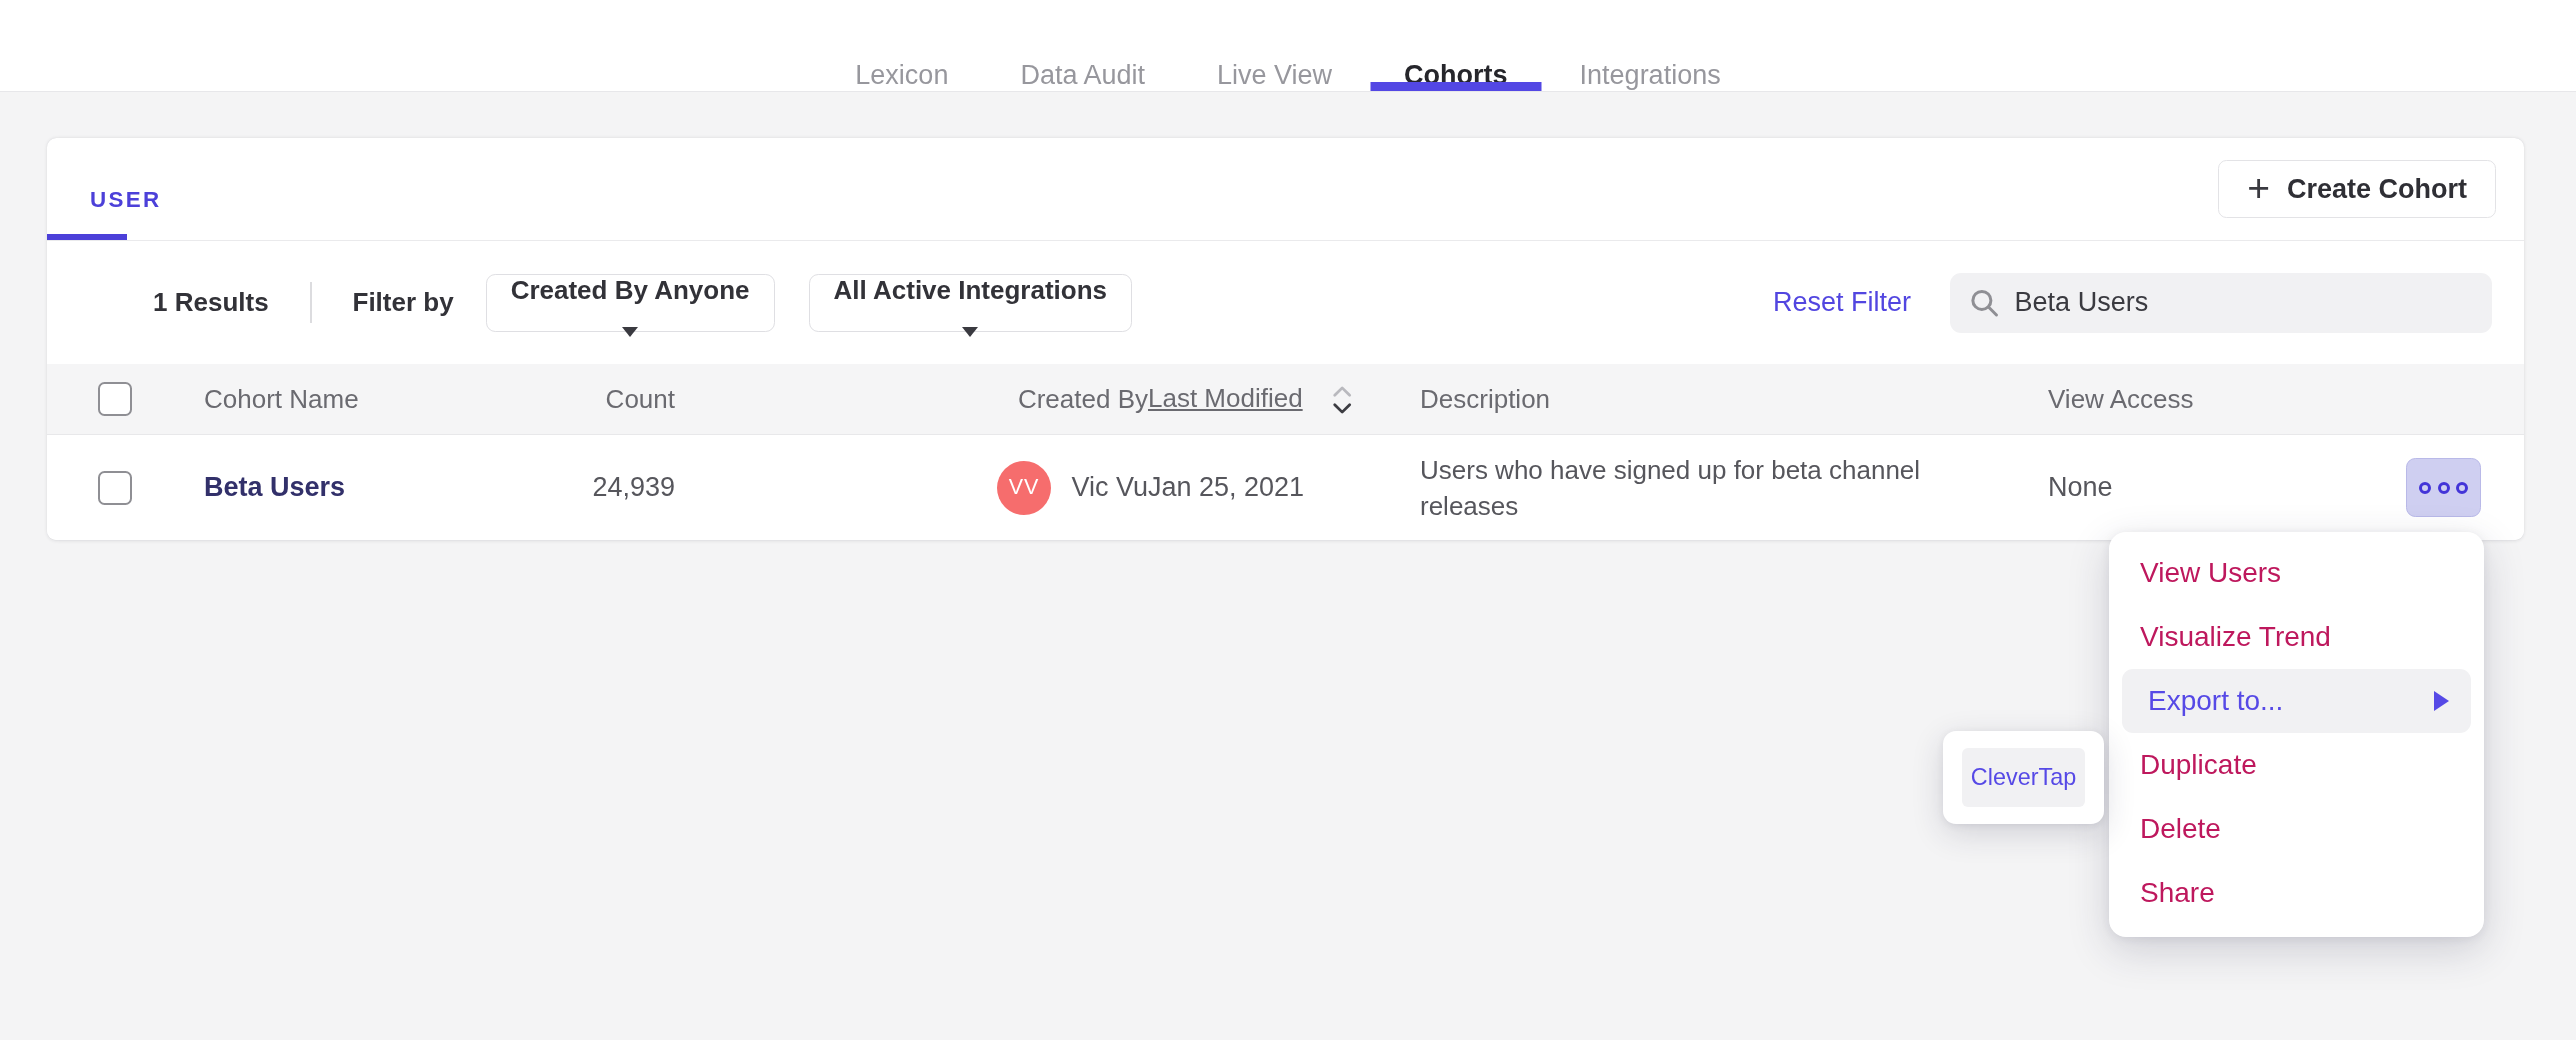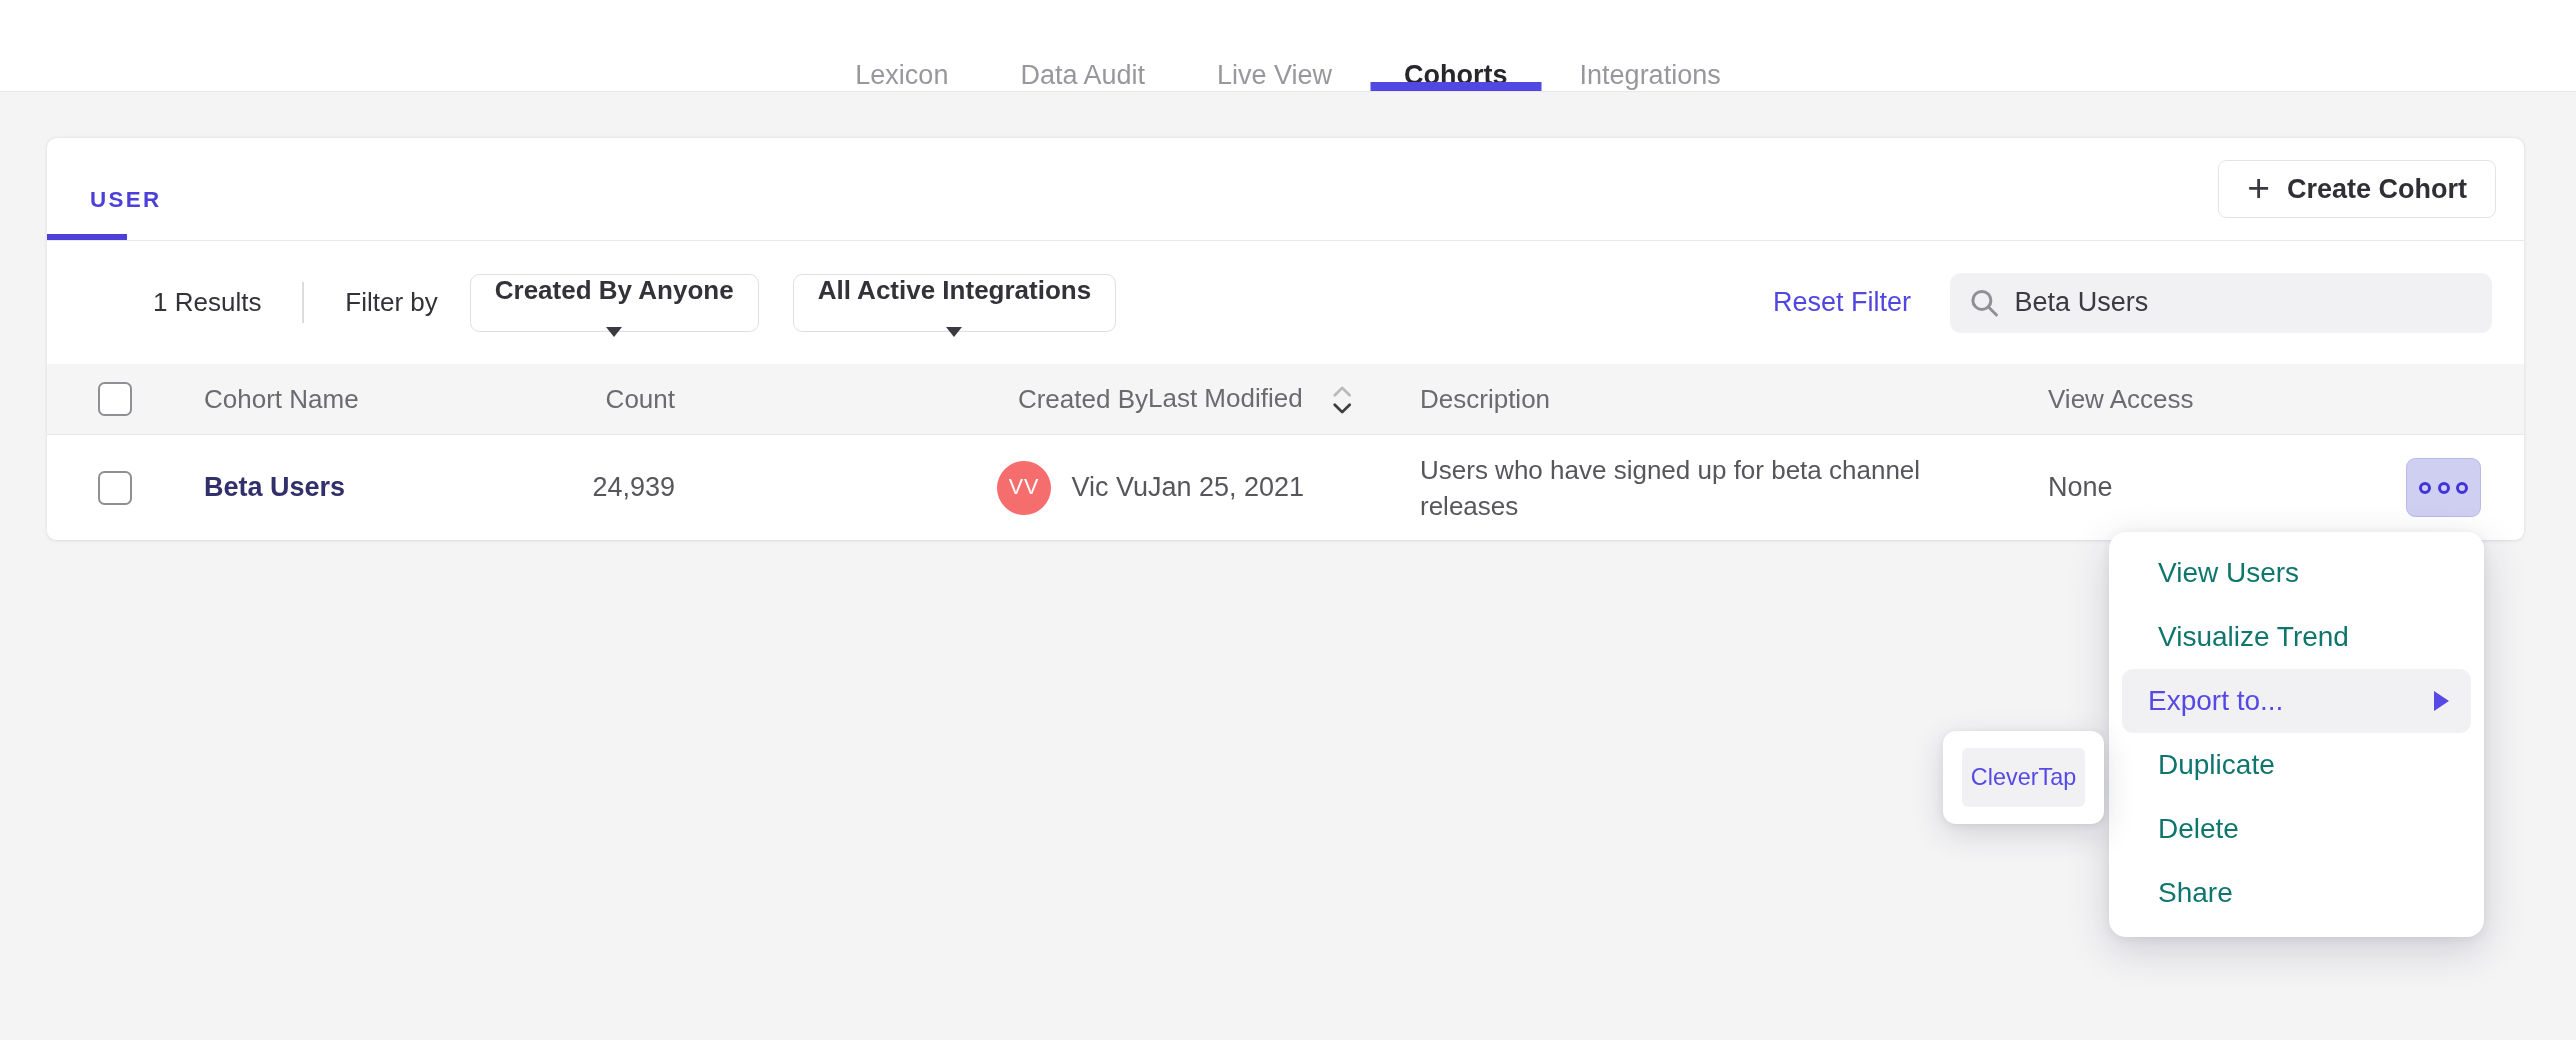--- a/index.html
+++ b/index.html
@@ -39,21 +39,21 @@
   .user-underline { position: absolute; left: 0; bottom: 0; width: 80px; height: 6.5px; background: #4c40d9; }
   .create-btn {
     position: absolute; right: 28px; top: 22.4px; height: 58px; padding: 0 28px;
     display: flex; align-items: center; gap: 17px;
     background: #fff; border: 1.9px solid #e3e3e6; border-radius: 8.4px;
     font-size: 27px; font-weight: bold; color: #2f2f35; cursor: pointer;
   }
   .plus-glyph { font-size: 39px; font-weight: normal; color: #3a3a40; line-height: 0; margin-top: -3.7px; }
   
   .filter-row { height: 123px; display: flex; align-items: center; padding: 0 32px 0 106px; }
-  .results-count, .filter-by { font-size: 26px; font-weight: normal; color: #323238; white-space: nowrap; }
+  .results-count, .filter-by { font-size: 26px; font-weight: bold; color: #323238; white-space: nowrap; }
   .vdivider { width: 1.9px; height: 41px; background: #dcdcdf; margin: 0 41px; }
   .filter-by { margin-right: 32px; }
   .dropdown {
     height: 58px; display: flex; align-items: center; gap: 18.7px; padding: 0 24px;
     border: 1.9px solid #dfdfe3; border-radius: 9.3px; background: #fff;
     font-size: 26px; font-weight: bold; color: #323238; margin-right: 34px;
     cursor: pointer; white-space: nowrap; flex-direction: column;
   }
   .caret-down { width: 0; height: 0; border-left: 8.4px solid transparent; border-right: 8.4px solid transparent; border-top: 10.3px solid #3a3a40; margin-top: 2.8px; }
   .spacer { flex: 1; }
@@ -77,21 +77,21 @@
     font-size: 26px; color: #6a6a70;
   }
   .trow { height: 105px; background: #fff; font-size: 27px; color: #56565c; }
   .cell-check { padding-left: 51px; }
   .checkbox {
     display: block; width: 34px; height: 34px; background: #fff;
     border: 2.8px solid #8f8f94; border-radius: 6.5px; cursor: pointer;
   }
   .col-count { justify-self: end; text-align: right; }
   .col-created { padding-left: 119px; display: flex; align-items: center; gap: 20.5px; justify-content: flex-end; }
-  .col-lastmod { display: flex; align-items: center; gap: 28px; }
+  .col-lastmod { display: flex; align-items: center; gap: 28px; text-decoration: underline; }
   .sort-icon { cursor: pointer; margin-top: 1.9px; }
   .row-link { font-weight: bold; color: #32306a; cursor: pointer; }
   .avatar {
     width: 54px; height: 54px; border-radius: 50%; background: #f66d6d;
     color: #fff; font-weight: normal; font-size: 21.5px; letter-spacing: 0.9px;
     display: flex; align-items: center; justify-content: center; flex: 0 0 auto;
   }
   .col-desc { padding-right: 112px; font-size: 26px; line-height: 36px; }
   .more-btn {
     width: 75px; height: 59px; margin-left: 12px;
@@ -100,21 +100,21 @@
   }
   .ring-dot { width: 12px; height: 12px; border: 3.3px solid #4334d8; border-radius: 50%; }
   
   .context-menu {
     position: absolute; left: 2109px; top: 532px; width: 375px;
     background: #fff; border-radius: 17px; padding: 9.3px 0 12px; z-index: 20;
     box-shadow: 0 13px 41px rgba(40,40,70,0.18), 0 1.9px 9.3px rgba(40,40,70,0.08);
   }
   .menu-item {
     height: 64px; display: flex; align-items: center;
-    padding: 0 26px 0 49px; font-size: 28px; color: #0f766e; cursor: pointer;
+    padding: 0 26px 0 31px; font-size: 28px; color: #be185d; cursor: pointer;
   }
   .menu-item.highlight {
     margin: 0 13px; padding: 0 22.4px 0 26px; border-radius: 11.2px;
     background: #f1f1f3; color: #5649e6; justify-content: space-between;
   }
   .submenu-arrow {
     width: 0; height: 0; border-top: 10.3px solid transparent;
     border-bottom: 10.3px solid transparent; border-left: 15px solid #5649e6;
   }
   

